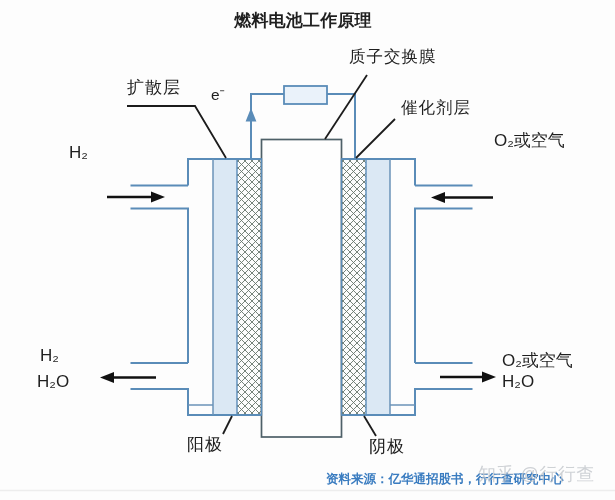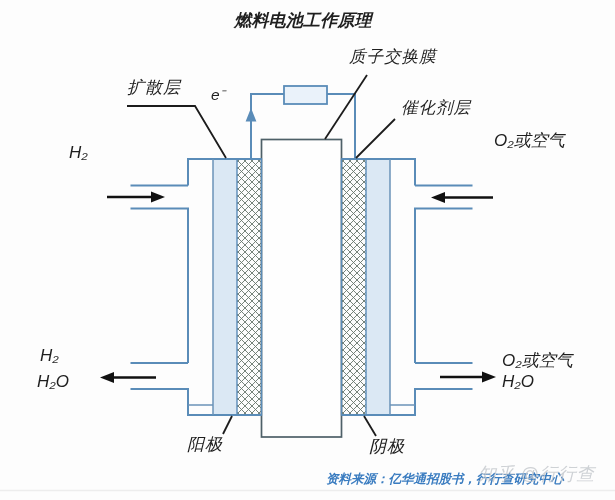--- a/index.html
+++ b/index.html
@@ -1,20 +1,20 @@
 <!DOCTYPE html>
 <html><head>
 <meta charset="utf-8">
 <style>
   html,body{margin:0;padding:0;}
   body{
     width:615px;height:500px;overflow:hidden;background:#fdfdfd;
     font-family:"Liberation Sans",sans-serif;
   }
-  .stage{position:relative;width:615px;height:407px;font-style:italic;}
+  .stage{position:relative;width:615px;height:407px;}
   svg{display:block;}
   text{fill:#1f1f1f;font-family:"Liberation Sans",sans-serif;}
   .t-title{font-size:17px;font-weight:bold;letter-spacing:0.2px;}
   .t-label{font-size:16.5px;letter-spacing:1px;}
   .t-label-s{font-size:17px;letter-spacing:1px;}
   .t-gas{font-size:17px;}
   .t-electron{font-size:15.5px;}
   .t-source{font-size:12.5px;font-weight:bold;fill:#3a7cc0;letter-spacing:0;}
   .t-watermark{font-size:18px;fill:#c2c6cb;opacity:0.78;letter-spacing:0.5px;}
   .blue-line{stroke:#5a8cb8;stroke-width:2;fill:none;}

